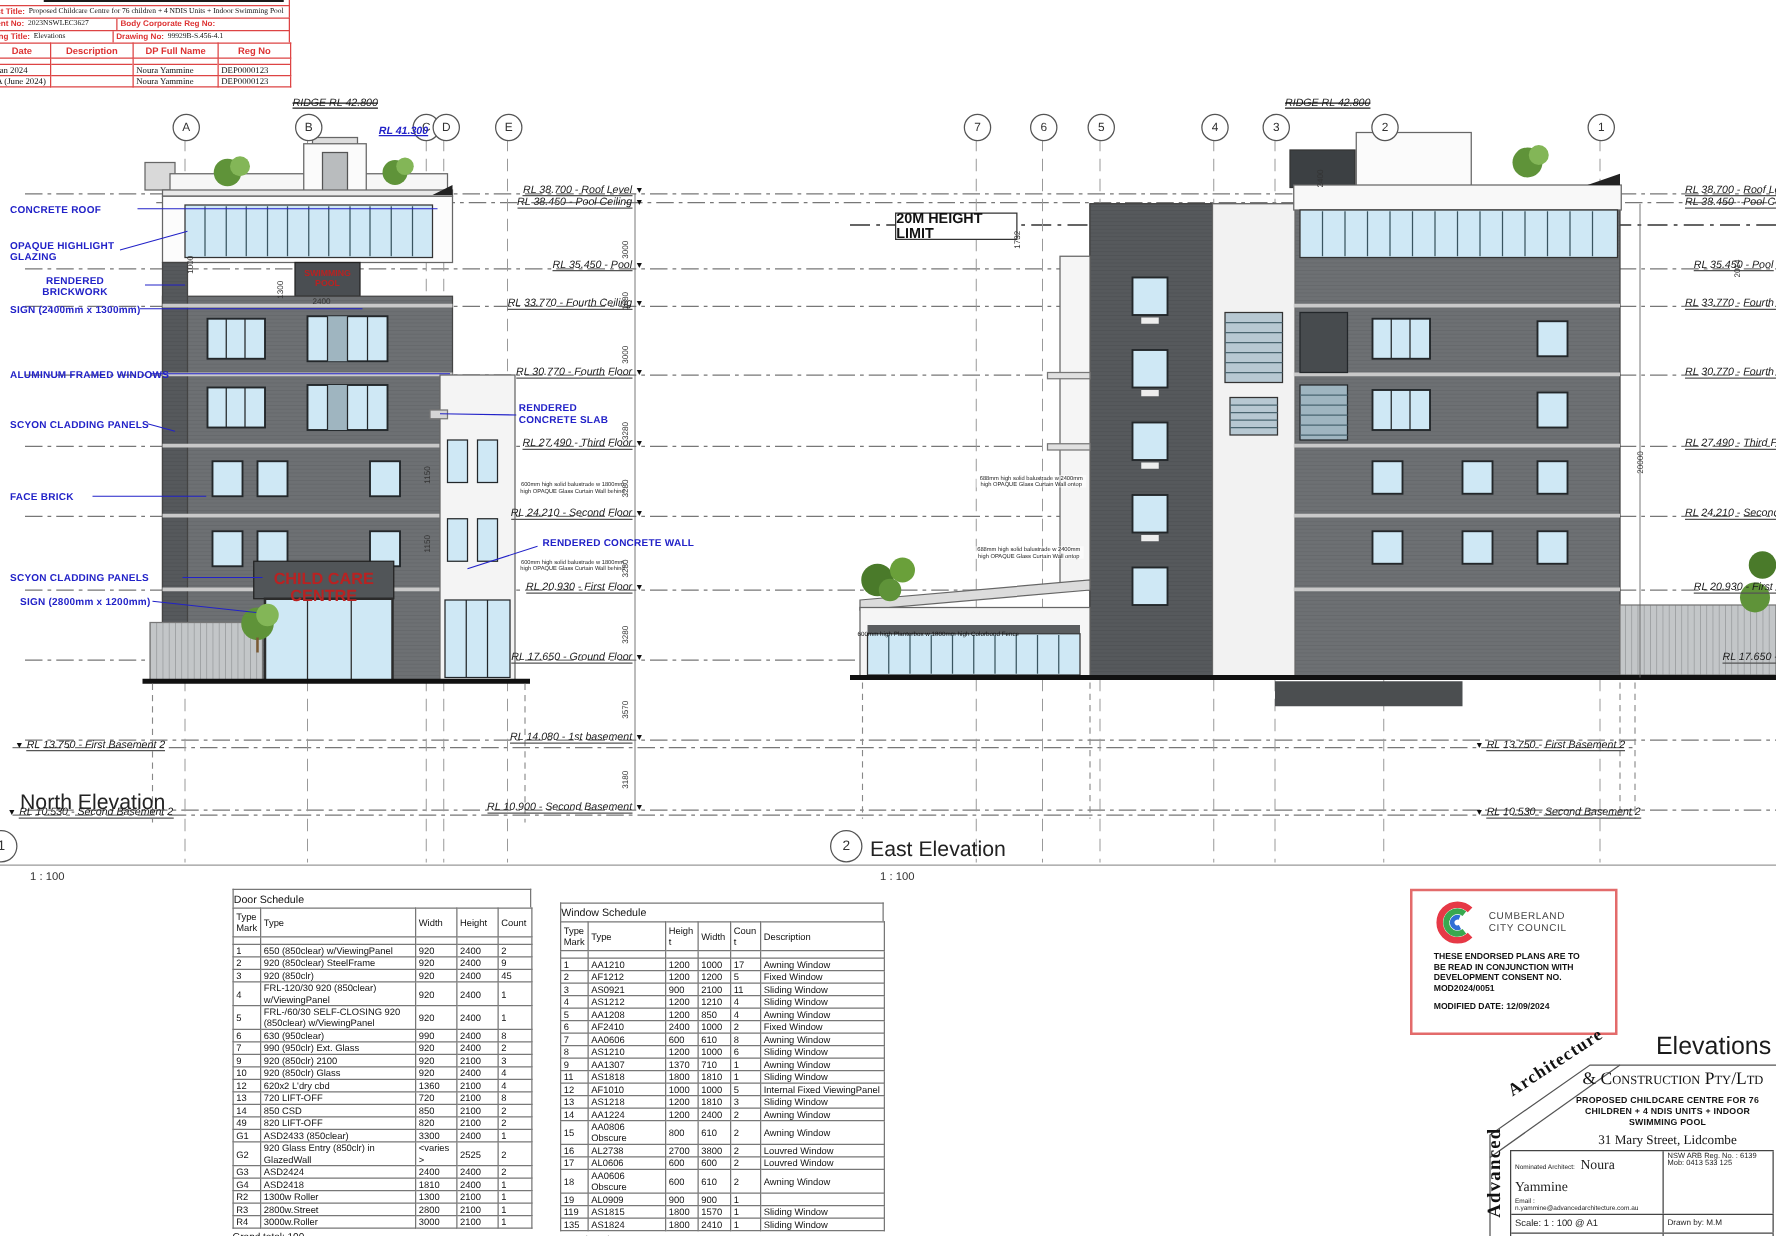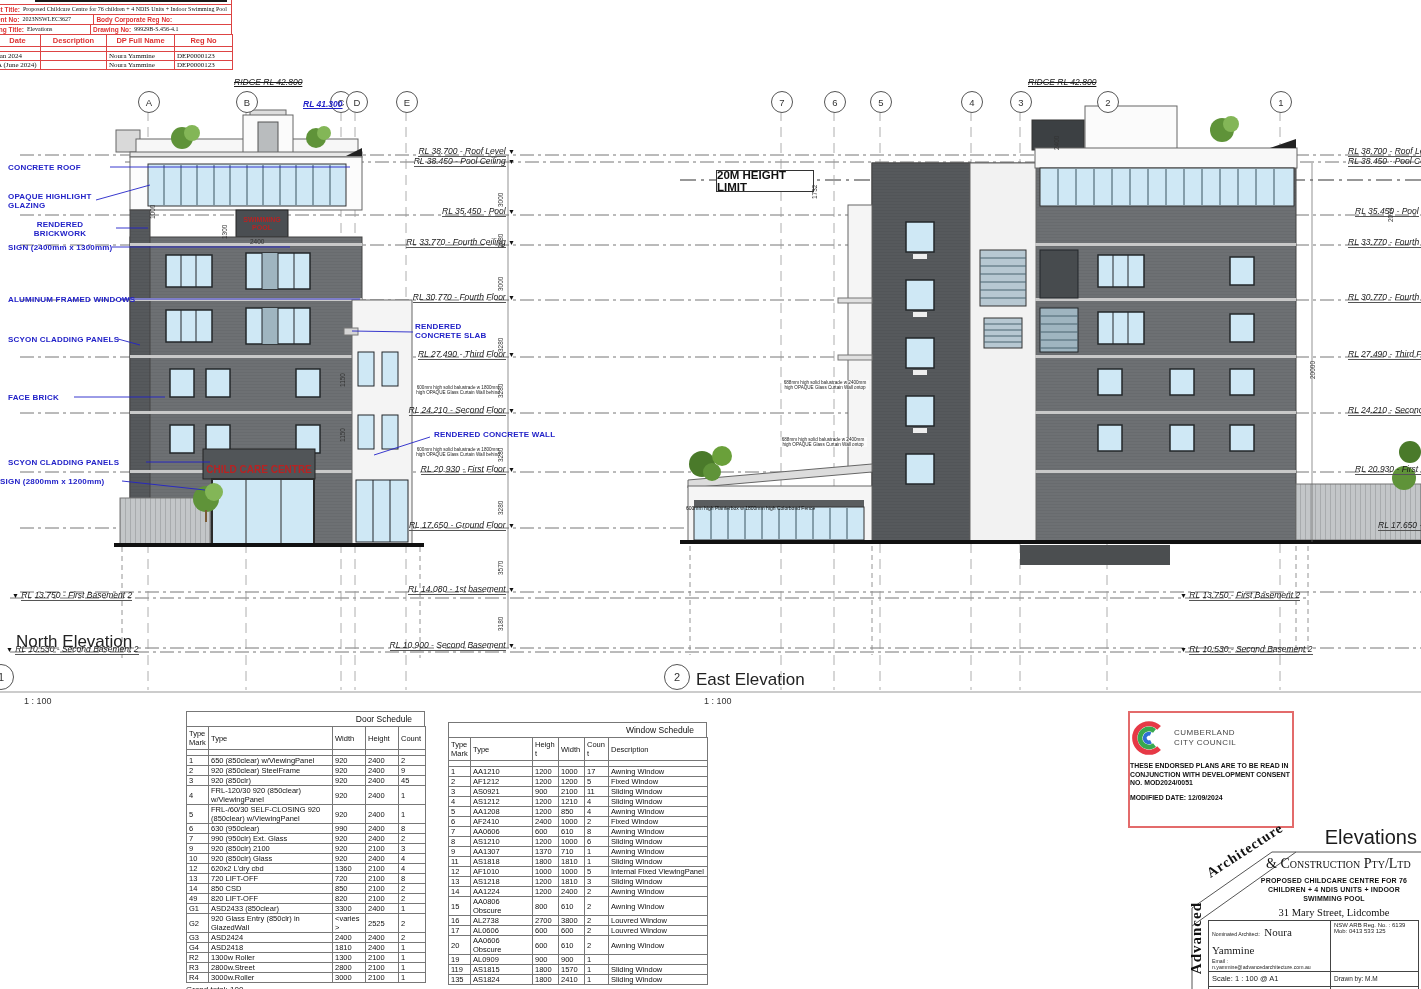--- a/index.html
+++ b/index.html
@@ -27,40 +27,40 @@
   .note{position:absolute;font-size:4.6px;line-height:5.2px;color:#1c1c1c;text-align:center;
         background:rgba(255,255,255,.55);}
   
   .sign{position:absolute;display:flex;align-items:center;justify-content:center;text-align:center;
         color:#b92222;font-weight:bold;line-height:1.05;}
   
   .vtitle{position:absolute;font-size:17px;color:#222;white-space:nowrap;}
   .vscale{position:absolute;font-size:9px;color:#333;}
   
   .sched{position:absolute;background:#fff;font-size:7.5px;color:#111;}
-  .sched .ttl{border:1px solid #777;border-bottom:none;text-align:right;font-size:8.5px;padding:2px 12px;}
+  .sched .ttl{border:1px solid #777;border-bottom:none;text-align:left;font-size:8.5px;padding:2px 0;}
   .sched table{border-collapse:collapse;table-layout:fixed;width:100%;}
   .sched th,.sched td{border:1px solid #777;padding:0 2px;font-weight:normal;text-align:left;
         font-size:7.5px;line-height:9px;overflow:hidden;word-wrap:break-word;}
   .sched thead th{height:22px;vertical-align:middle;}
   .sched .gap td{border-left:1px solid #777;border-right:1px solid #777;height:5px;}
   .sched .gt{font-size:8px;padding-top:2px;}
   
   .rev{position:absolute;left:-6px;top:-6px;width:238px;font-size:6.5px;color:#c22;}
   .rev .rrow{border:1px solid #d44;border-bottom:none;display:flex;}
   .rev .rrow:last-child{border-bottom:1px solid #d44;}
   .rev .lab{color:#d33;font-weight:bold;padding:1px 2px;white-space:nowrap;}
   .rev .val{color:#111;font-family:"Liberation Serif",serif;font-size:6px;padding:1px 1px;white-space:nowrap;overflow:hidden;}
   .rev table{border-collapse:collapse;width:100%;table-layout:fixed;}
   .rev th{border:1px solid #d44;color:#d33;font-size:7.5px;padding:1px;}
   .rev td{border:1px solid #d44;color:#111;font-family:"Liberation Serif",serif;font-size:7px;padding:0 2px;white-space:nowrap;overflow:hidden;}
   .strike{height:8px;margin:1px 4px 0 40px;background:linear-gradient(#fff 0 2px,#1a1a1a 2px 6px,#fff 6px);flex:1;}
   
   .stamp{position:absolute;left:1128px;top:711px;width:166px;height:117px;border:2px solid #e36b6b;
-         background:#fff;padding:6px 0;box-sizing:border-box;}
+         background:#fff;padding:6px 17px;box-sizing:border-box;}
   .stamp .hd{display:flex;align-items:center;gap:6px;}
   .stamp .org{font-size:8px;letter-spacing:.5px;color:#444;line-height:10px;}
   .stamp .bd{font-size:6.9px;font-weight:bold;color:#111;line-height:8.5px;margin-top:5px;}
   .stamp .md{font-size:6.9px;font-weight:bold;color:#111;margin-top:6px;}
   
   .sheet-title{position:absolute;right:4px;top:826px;font-size:20px;color:#1a1a1a;}
   .tb{position:absolute;left:1190px;top:850px;width:231px;height:139px;}
   .tb .vert{position:absolute;left:-2px;top:52px;font-family:"Liberation Serif",serif;
             font-weight:bold;font-size:15px;writing-mode:vertical-rl;transform:rotate(180deg);letter-spacing:1px;color:#111;}
   .tb .diag{position:absolute;left:14px;top:18px;font-family:"Liberation Serif",serif;font-weight:bold;
@@ -434,32 +434,32 @@
   <div class="rl" style="left:1180px;top:644px"><span class="tri">▼</span> <span class="t">RL 10.530 - Second Basement 2</span></div>
 
   <div class="blu" style="left:8px;top:163px">CONCRETE ROOF</div>
   <div class="blu" style="left:8px;top:192px;white-space:normal;width:90px">OPAQUE HIGHLIGHT GLAZING</div>
   <div class="blu c" style="left:20px;top:220px;white-space:normal;width:80px">RENDERED BRICKWORK</div>
   <div class="blu" style="left:8px;top:243px">SIGN (2400mm x 1300mm)</div>
   <div class="blu" style="left:8px;top:295px">ALUMINUM FRAMED WINDOWS</div>
   <div class="blu" style="left:8px;top:335px">SCYON CLADDING PANELS</div>
   <div class="blu" style="left:8px;top:393px">FACE BRICK</div>
   <div class="blu" style="left:8px;top:458px">SCYON CLADDING  PANELS</div>
-  <div class="blu" style="left:0;top:477px">SIGN (2800mm x 1200mm)</div>
+  <div class="blu" style="left:16px;top:477px">SIGN (2800mm x 1200mm)</div>
   <div class="blu" style="left:415px;top:322px;white-space:normal;width:92px">RENDERED CONCRETE SLAB</div>
   <div class="blu" style="left:434px;top:430px">RENDERED CONCRETE WALL</div>
 
   <div class="note" style="left:413px;top:385px;width:90px">600mm high solid balustrade w 1800mm high OPAQUE Glass Curtain Wall behind</div>
   <div class="note" style="left:413px;top:447px;width:90px">600mm high solid balustrade w 1800mm high OPAQUE Glass Curtain Wall behind</div>
   <div class="note" style="left:781px;top:380px;width:88px">688mm high solid balustrade w 2400mm high OPAQUE Glass Curtain Wall ontop</div>
   <div class="note" style="left:779px;top:437px;width:88px">688mm high solid balustrade w 2400mm high OPAQUE Glass Curtain Wall ontop</div>
   <div class="note" style="left:686px;top:506px;width:186px;background:none;color:#0e0e0e;font-size:5px;text-align:left">600mm high Planterbox w 1800mm high Colorbond Fence</div>
 
   <div class="sign" style="left:236px;top:210px;width:52px;height:27px;font-size:7px">SWIMMING POOL</div>
-  <div class="sign" style="left:203px;top:449px;width:112px;height:42px;font-size:10px">CHILD CARE CENTRE</div>
+  <div class="sign" style="left:203px;top:449px;width:112px;height:42px;font-size:13px">CHILD CARE CENTRE</div>
 
   <div class="dim" style="left:504px;top:200px">3000</div>
   <div class="dim" style="left:504px;top:241px">1680</div>
   <div class="dim" style="left:504px;top:284px">3000</div>
   <div class="dim" style="left:504px;top:345px">3280</div>
   <div class="dim" style="left:504px;top:391px">3280</div>
   <div class="dim" style="left:504px;top:455px">3280</div>
   <div class="dim" style="left:504px;top:508px">3280</div>
   <div class="dim" style="left:504px;top:568px">3570</div>
   <div class="dim" style="left:504px;top:624px">3180</div>
@@ -808,21 +808,21 @@
           </tr>
           <tr>
             <td>17</td>
             <td>AL0606</td>
             <td>600</td>
             <td>600</td>
             <td>2</td>
             <td>Louvred Window</td>
           </tr>
           <tr>
-            <td>20</td>
+            <td>18</td>
             <td>AA0606 Obscure</td>
             <td>600</td>
             <td>610</td>
             <td>2</td>
             <td>Awning Window</td>
           </tr>
           <tr>
             <td>19</td>
             <td>AL0909</td>
             <td>900</td>

